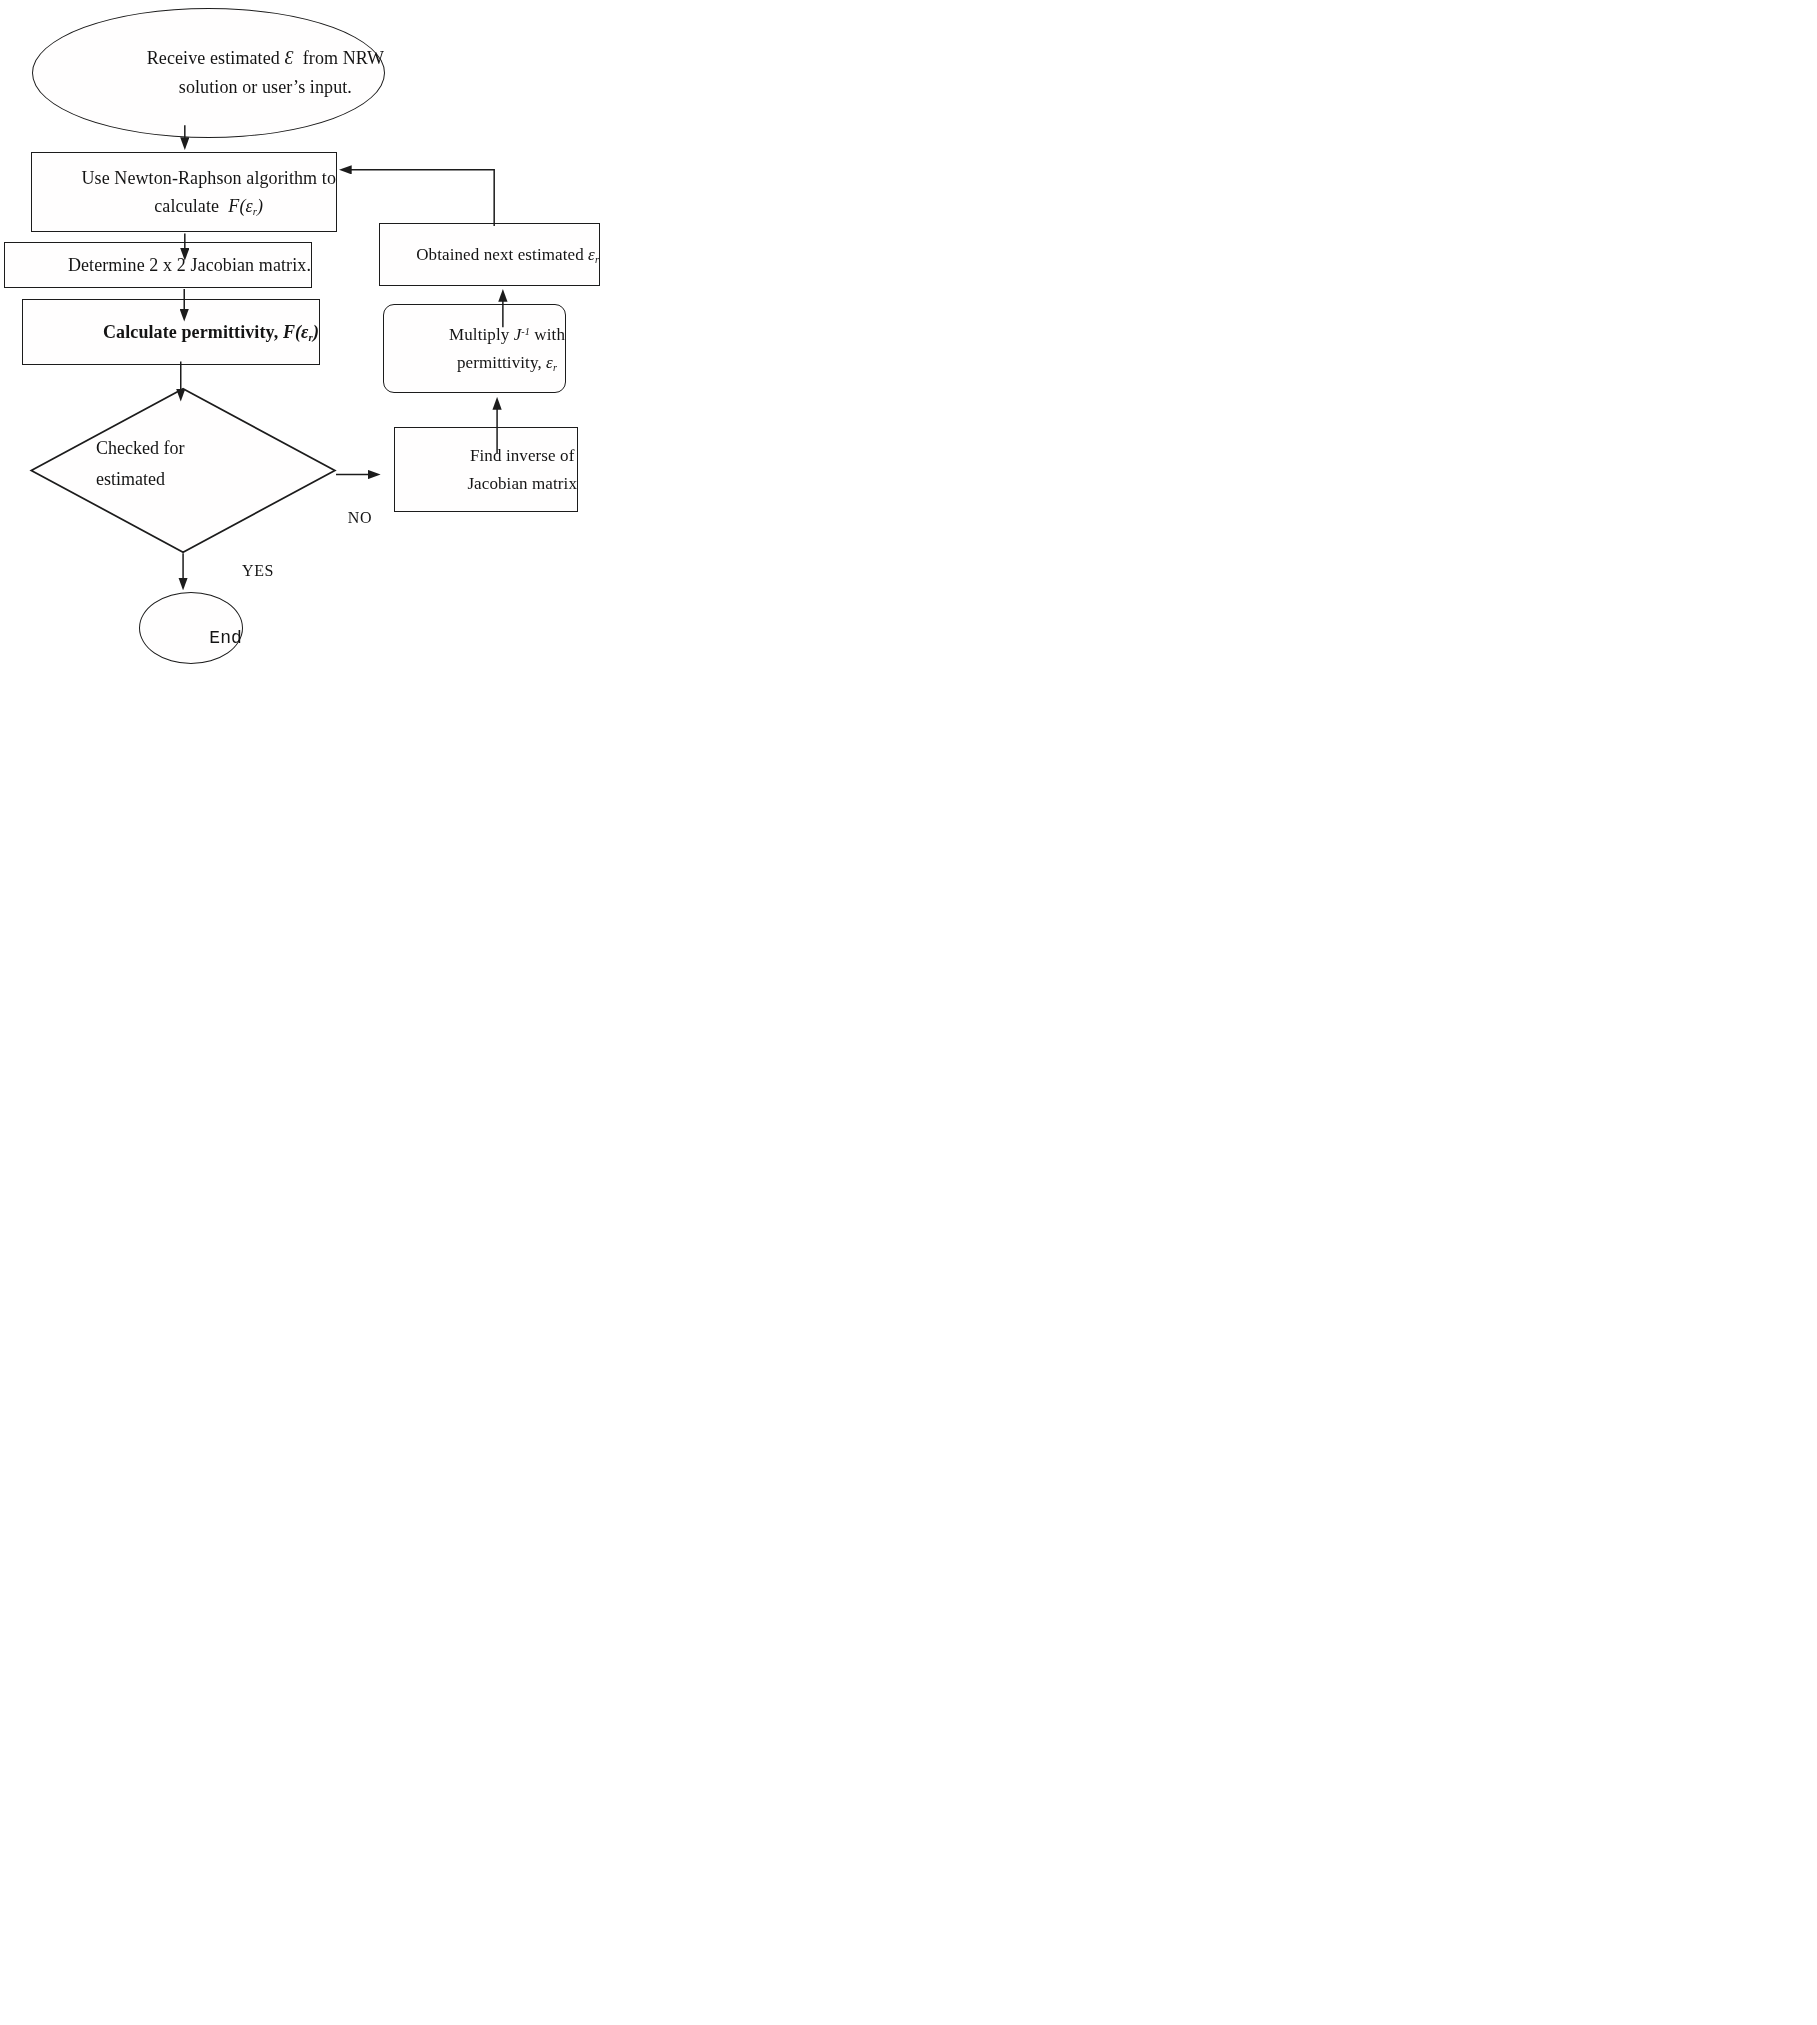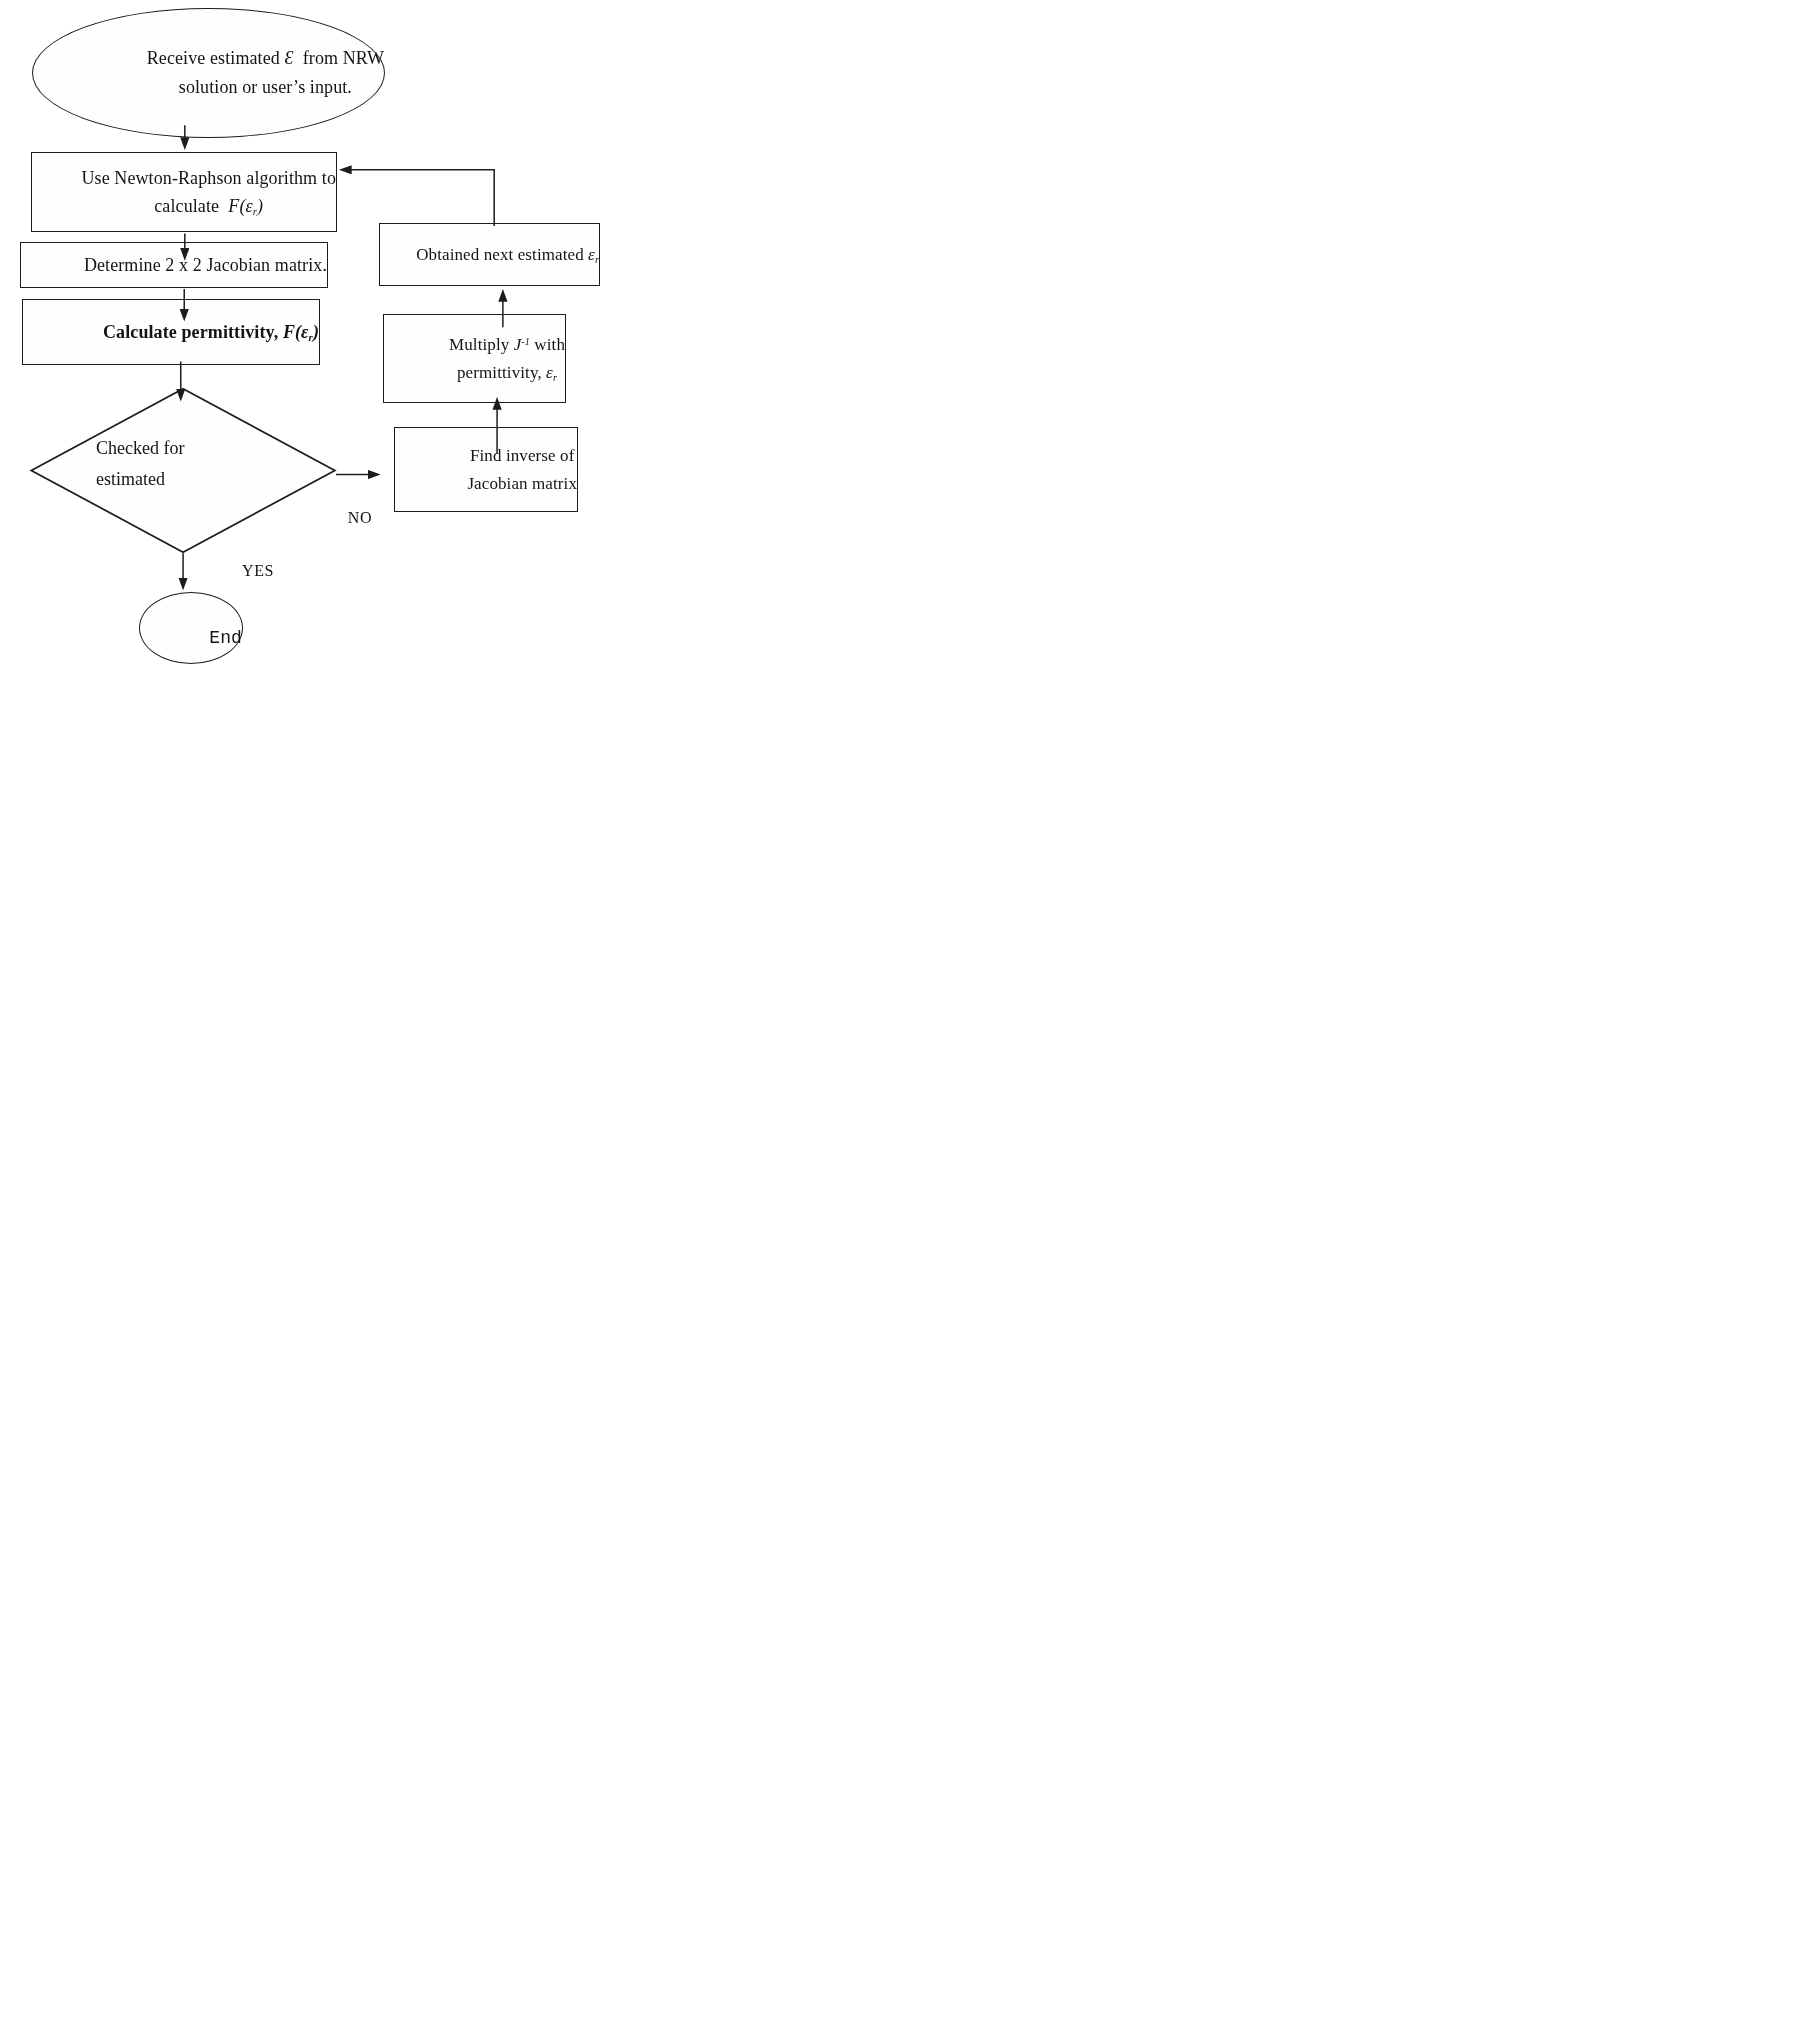--- a/index.html
+++ b/index.html
@@ -10,24 +10,24 @@
   .ellipse{border:1.4px solid #1c1c1c;border-radius:50%;}
   .txt{font-size:18px;line-height:1.58;color:#141414;letter-spacing:0.1px;}
   .rtxt{font-size:17px;line-height:1.6;}
   .it{font-style:italic;}
   sub{font-size:0.6em;vertical-align:-0.25em;}
   sup{font-size:0.6em;vertical-align:0.5em;}
 
   
   #n-start{left:32px;top:7.5px;width:353px;height:130px;}
   #n-newton{left:31px;top:152px;width:306px;height:80px;}
-  #n-jacobian{left:20px;top:242px;width:308px;height:46px;padding-left:12px;}
+  #n-jacobian{left:4px;top:242px;width:308px;height:46px;padding-left:12px;}
   #n-perm{left:22px;top:299px;width:298px;height:66px;font-weight:bold;}
   #n-obtained{left:379px;top:223px;width:221px;height:63px;}
-  #n-multiply{left:383px;top:314px;width:183px;height:89px;}
+  #n-multiply{left:383px;top:304px;width:183px;height:89px;border-radius:11px;}
   #n-inverse{left:394px;top:427px;width:184px;height:85px;}
   #n-end{left:139px;top:592px;width:104px;height:72px;padding-top:19.7px;font-family:Liberation Mono, monospace;}
 
   .overlay{position:absolute;left:0;top:0;z-index:3;pointer-events:none;}
   .float-label{position:absolute;z-index:4;transform:translate(-50%,-50%);font-size:16px;letter-spacing:0.6px;color:#141414;}
   #lbl-decision{left:183px;top:464px;width:174px;text-align:left;font-size:18px;line-height:1.72;z-index:4;position:absolute;transform:translate(-50%,-50%);}
   #lbl-yes{left:258px;top:571px;}
   #lbl-no{left:360px;top:518px;}
 </style>
 </head>

